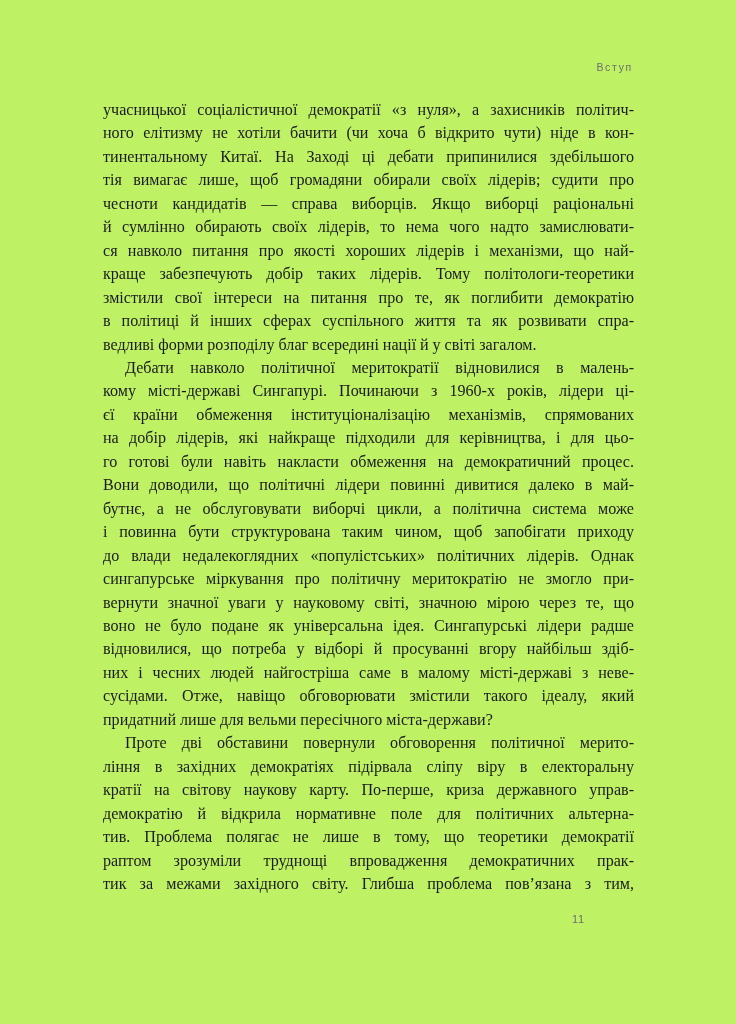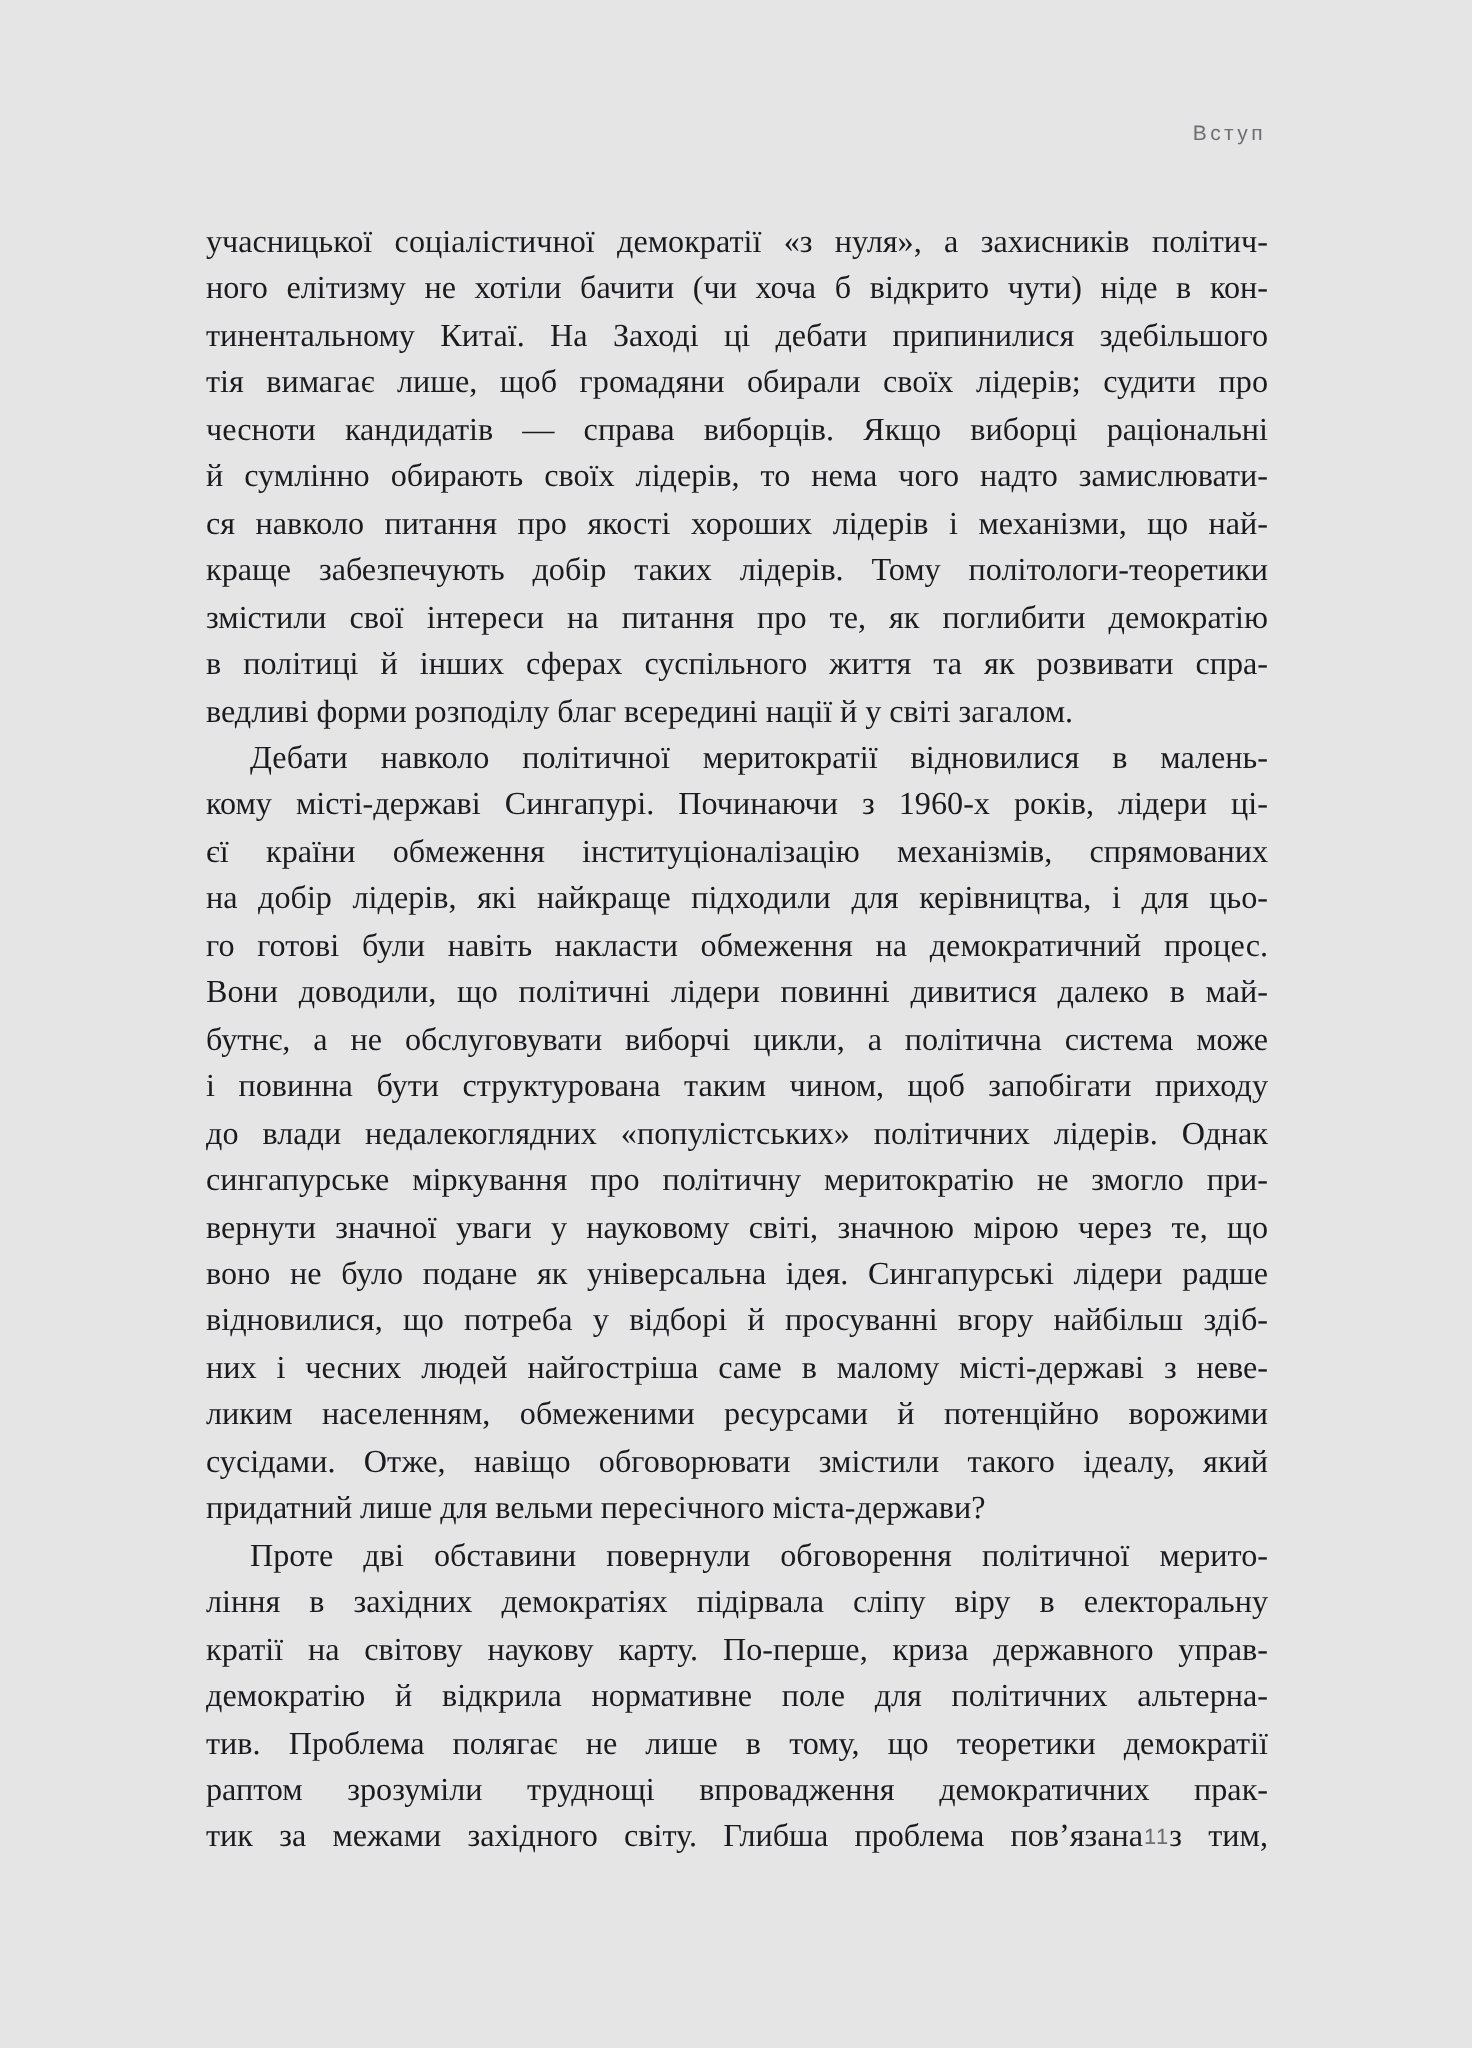--- a/index.html
+++ b/index.html
@@ -15,42 +15,42 @@
     position: relative;
     overflow: hidden;
     -webkit-font-smoothing: antialiased;
   }
 
   .page {
     position: absolute;
     inset: 0;
     width: 736px;
     height: 1024px;
-    background: #e5e5e5;
+    background: #bef264;
   }
 
   
   .running-head {
     position: absolute;
     top: 60px;
     left: 103px;
     width: 530px;
     text-align: right;
     font-family: "Liberation Sans", "DejaVu Sans", sans-serif;
     font-size: 10.5px;
     letter-spacing: 1.7px;
     color: #6e6e72;
     line-height: 14px;
     white-space: pre;
   }
 
   
   .textblock {
     position: absolute;
-    top: 110px;
+    top: 98px;
     left: 103px;
     width: 531px;
   }
 
   .para {
     margin: 0;
     font-size: 16.1px;
     line-height: 23.45px;
     color: #1b1b1f;
     text-align: justify;
@@ -133,21 +133,20 @@
       <span class="line">го готові були навіть накласти обмеження на демократичний процес.</span>
       <span class="line">Вони доводили, що політичні лідери повинні дивитися далеко в май-</span>
       <span class="line">бутнє, а не обслуговувати виборчі цикли, а політична система може</span>
       <span class="line">і повинна бути структурована таким чином, щоб запобігати приходу</span>
       <span class="line">до влади недалекоглядних «популістських» політичних лідерів. Однак</span>
       <span class="line">сингапурське міркування про політичну меритократію не змогло при-</span>
       <span class="line">вернути значної уваги у науковому світі, значною мірою через те, що</span>
       <span class="line">воно не було подане як універсальна ідея. Сингапурські лідери радше</span>
       <span class="line">відновилися, що потреба у відборі й просуванні вгору найбільш здіб-</span>
       <span class="line">них і чесних людей найгостріша саме в малому місті-державі з неве-</span>
-      <span class="line">ликим населенням, обмеженими ресурсами й потенційно ворожими</span>
       <span class="line">сусідами. Отже, навіщо обговорювати змістили такого ідеалу, який</span>
       <span class="line last">придатний лише для вельми пересічного міста-держави?</span>
     </p>
 
     <p class="para">
       <span class="line first-indent">Проте дві обставини повернули обговорення політичної мерито-</span>
       <span class="line">ління в західних демократіях підірвала сліпу віру в електоральну</span>
       <span class="line">кратії на світову наукову карту. По-перше, криза державного управ-</span>
       <span class="line">демократію й відкрила нормативне поле для політичних альтерна-</span>
       <span class="line">тив. Проблема полягає не лише в тому, що теоретики демократії</span>

